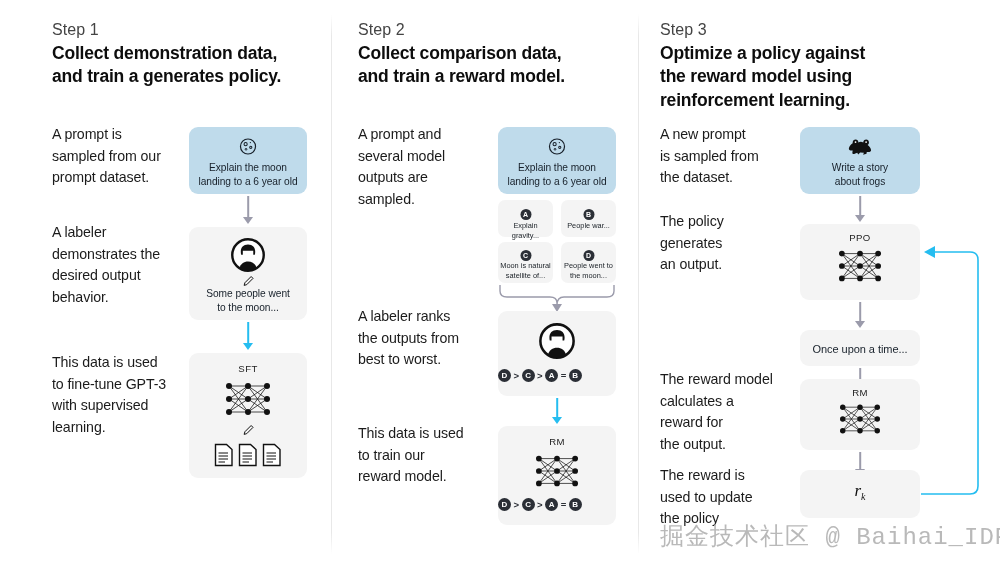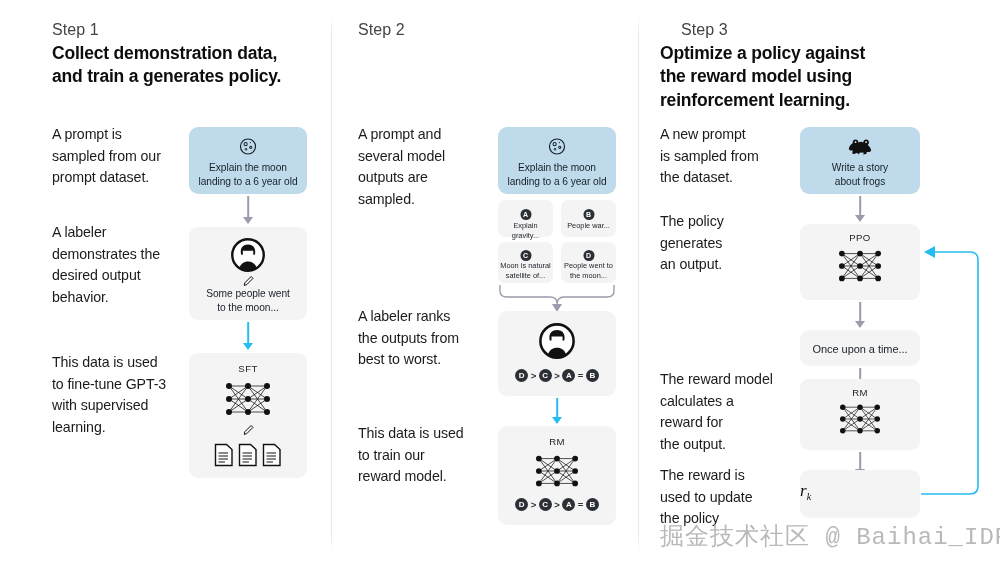--- a/index.html
+++ b/index.html
@@ -48,25 +48,25 @@
   .gray .shaft { background: #9b9bab; }
   .gray .head { border-top: 7px solid #9b9bab; }
   .cyan .shaft { background: #25bdf0; }
   .cyan .head { border-top: 7px solid #25bdf0; }
 
   
   .chip { display: inline-flex; align-items: center; justify-content: center;
           width: 13px; height: 13px; border-radius: 50%; background: #2b2f36;
           color: #fff; font-size: 8px; font-weight: bold; vertical-align: middle; }
   .chip.sm { width: 11px; height: 11px; font-size: 7px; }
-  .rank { position: absolute; left: 0; right: 0; text-align: center;
+  .rank { position: absolute; left: 0; right: 0; text-align: left;
           font-size: 9.5px; color: #2b2f36; font-weight: bold; }
   .rank span.op { margin: 0 2.5px; vertical-align: middle; }
 
-  .rk { position: absolute; left: 0; right: 0; text-align: left;
+  .rk { position: absolute; left: 0; right: 0; text-align: center;
         font-family: "Liberation Serif", "DejaVu Serif", serif;
         font-style: italic; font-size: 17px; color: #111; }
   .rk sub { font-size: 10px; font-style: italic; }
 
   .wm { position: absolute; font-size: 24px; color: #b9b9b9; letter-spacing: 1px;
         font-family: Liberation Mono, monospace; white-space: nowrap; }
 
   svg { display: block; overflow: visible; }
 </style>
 </head>
@@ -204,20 +204,22 @@
               <line x1="4.5" y1="16" x2="14" y2="16"></line>
               <line x1="4.5" y1="19" x2="11" y2="19"></line>
             </g>
           </svg>
       </div>
     </div>
   </div>
 
   <div class="col" id="col2">
     <div class="step-label" style="top:21px;left:0;">Step 2</div>
+    <div class="step-title" style="top:42px;left:0;width:260px;white-space:pre-line;">Collect comparison data,
+and train a reward model.</div>
 
     <div class="body-text" style="top:306px;left:0;width:150px;white-space:pre-line;">A labeler ranks
 the outputs from
 best to worst.</div>
     <div class="body-text" style="top:124px;left:0;width:140px;white-space:pre-line;">A prompt and
 several model
 outputs are
 sampled.</div>
     <div class="body-text" style="top:423px;left:0;width:150px;white-space:pre-line;">This data is used
 to train our
@@ -318,21 +320,21 @@
           </g>
         </svg>
       </div>
       <div class="rank" style="top:72px;">
         <span class="chip">D</span><span class="op">&gt;</span><span class="chip">C</span><span class="op">&gt;</span><span class="chip">A</span><span class="op">=</span><span class="chip">B</span>
       </div>
     </div>
   </div>
 
   <div class="col" id="col3">
-    <div class="step-label" style="top:21px;left:0;margin-left:21px;">Step 3</div>
+    <div class="step-label" style="top:21px;left:0;">Step 3</div>
     <div class="step-title" style="top:42px;left:0;width:260px;white-space:pre-line;">Optimize a policy against
 the reward model using
 reinforcement learning.</div>
 
     <div class="body-text" style="top:124px;left:0;width:150px;white-space:pre-line;">A new prompt
 is sampled from
 the dataset.</div>
     <div class="body-text" style="top:211px;left:0;width:150px;white-space:pre-line;">The policy
 generates
 an output.</div>

